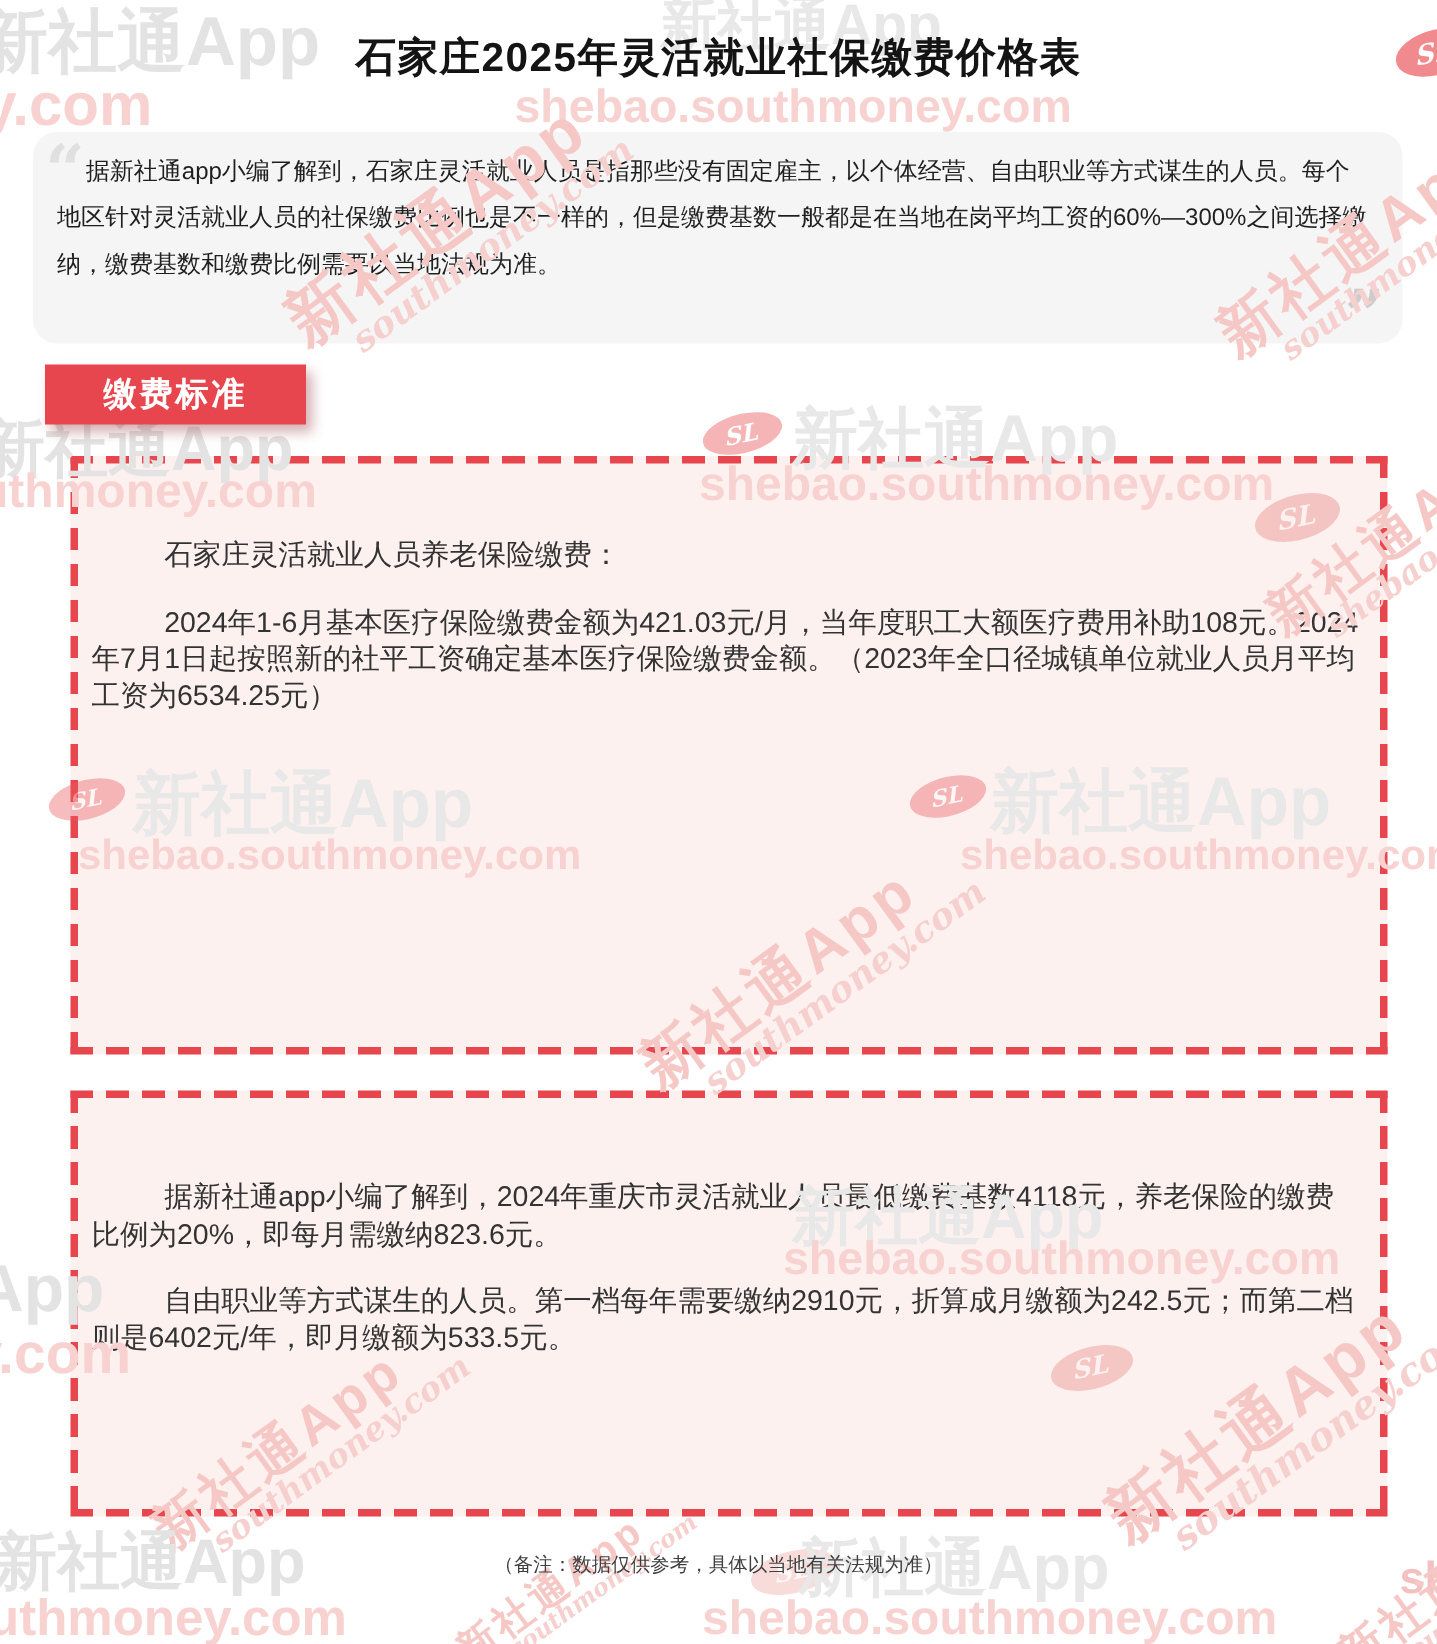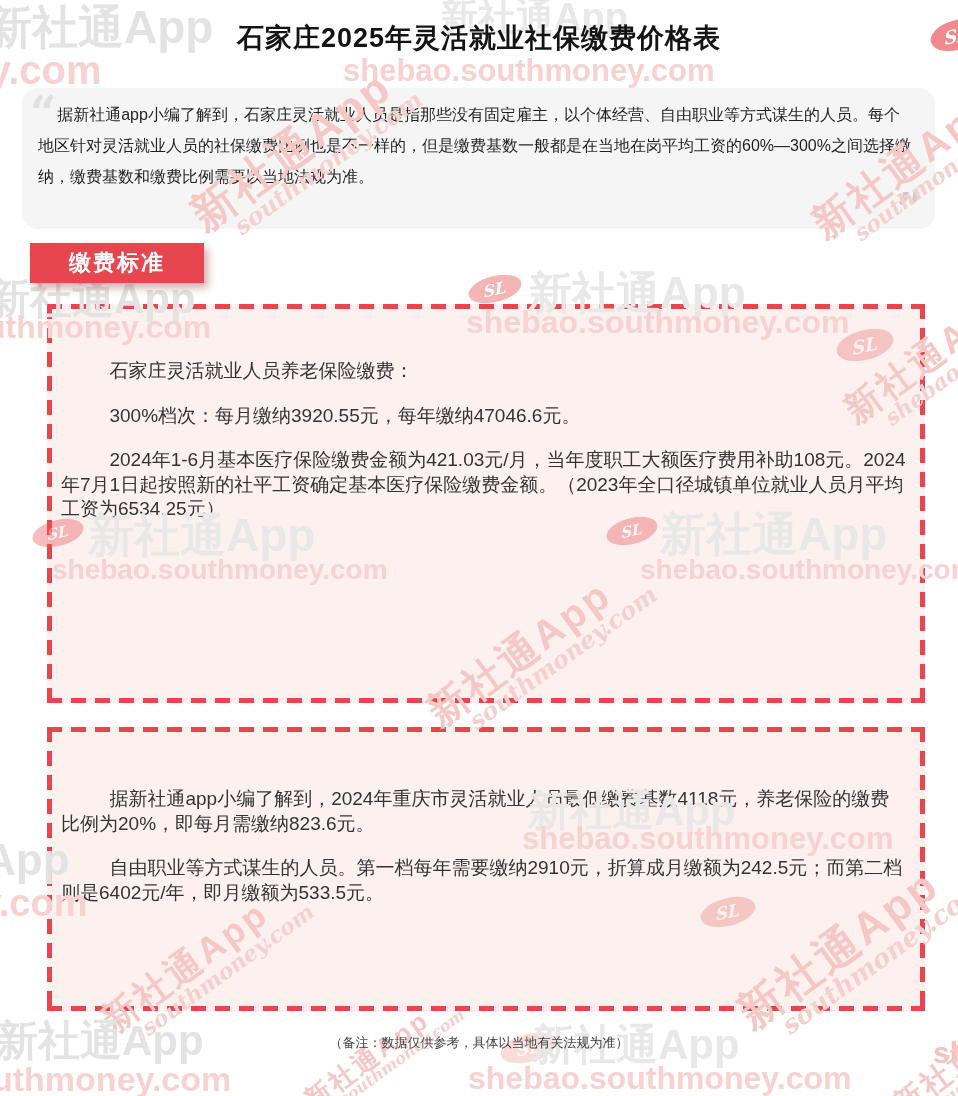--- a/index.html
+++ b/index.html
@@ -139,21 +139,20 @@
 
   <div class="intro">
     <span class="q open">“</span>
     <p class="intro-text">据新社通app小编了解到，石家庄灵活就业人员是指那些没有固定雇主，以个体经营、自由职业等方式谋生的人员。每个地区针对灵活就业人员的社保缴费比例也是不一样的，但是缴费基数一般都是在当地在岗平均工资的60%—300%之间选择缴纳，缴费基数和缴费比例需要以当地法规为准。</p>
     <span class="q close">”</span>
   </div>
 
   <div class="badge badge1">缴费标准</div>
   <div class="dash-box box1">
     <p class="first">石家庄灵活就业人员养老保险缴费：</p>
-    <p>300%档次：每月缴纳3920.55元，每年缴纳47046.6元。</p>
     <p>2024年1-6月基本医疗保险缴费金额为421.03元/月，当年度职工大额医疗费用补助108元。2024年7月1日起按照新的社平工资确定基本医疗保险缴费金额。（2023年全口径城镇单位就业人员月平均工资为6534.25元）</p>
   </div>
 
   <div class="dash-box box2">
     <p class="first">据新社通app小编了解到，2024年重庆市灵活就业人员最低缴费基数4118元，养老保险的缴费比例为20%，即每月需缴纳823.6元。</p>
     <p>自由职业等方式谋生的人员。第一档每年需要缴纳2910元，折算成月缴额为242.5元；而第二档则是6402元/年，即月缴额为533.5元。</p>
   </div>
 
   <p class="note">（备注：数据仅供参考，具体以当地有关法规为准）</p>
 

